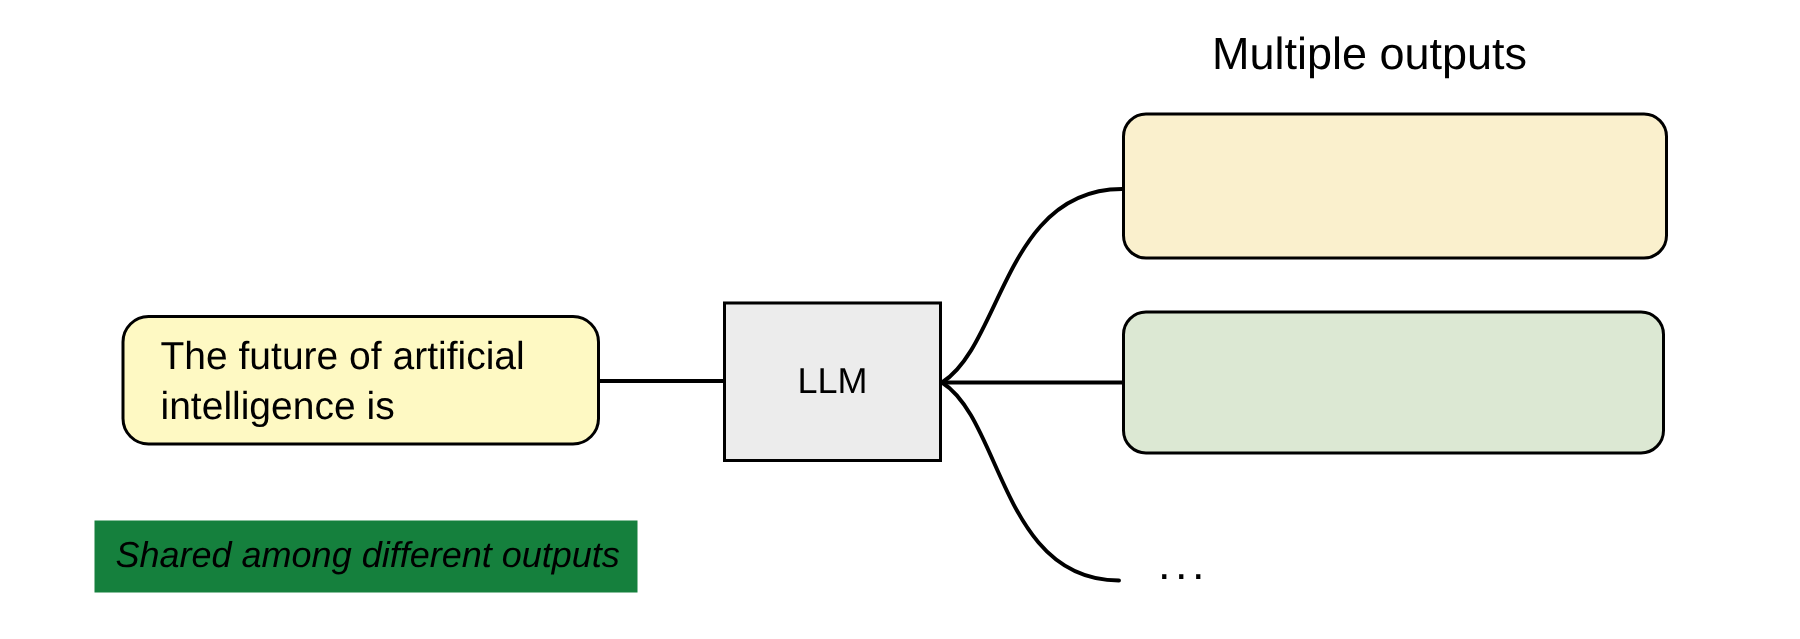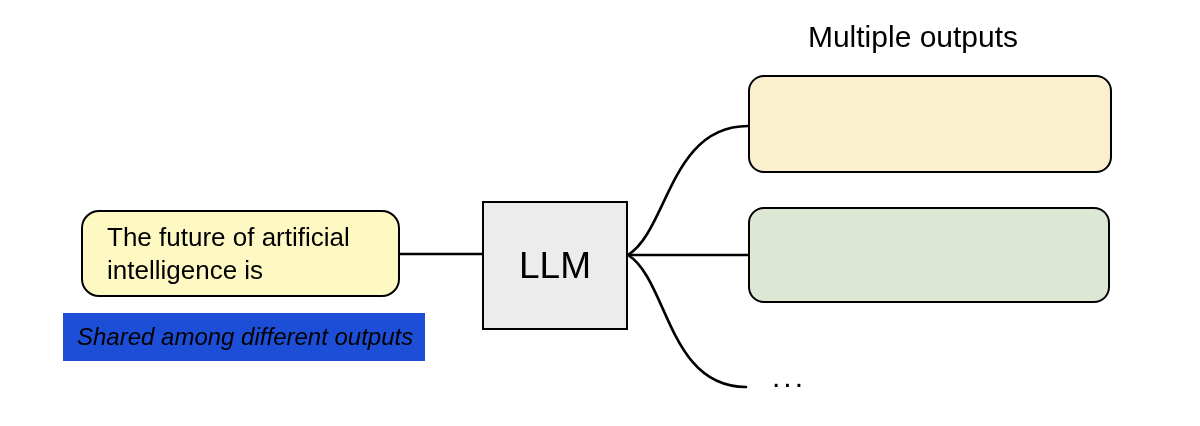--- a/index.html
+++ b/index.html
@@ -46,26 +46,26 @@
     width: 319px; height: 87px;
     border-radius: 18px;
     background: #e8ccd1;
     font-size: 26px;
     line-height: 33px;
     color: #000000;
     padding: 9px 10px 0 15px;
   }
   .llm-box {
     left: 482px; top: 201px;
-    width: 146px; height: 129px;
+    width: 146px; height: 107px;
     background: #ececec;
     display: flex;
     align-items: center;
     justify-content: center;
-    font-size: 37px;
+    font-size: 24px;
     color: #000000;
   }
   .output-box-yellow {
     left: 748px; top: 75px;
     width: 364px; height: 98px;
     border-radius: 16px;
     background: #faf0cd;
   }
   .output-box-green {
     left: 748px; top: 207px;
@@ -103,21 +103,21 @@
     <path d="M 628 255 C 668 230 670 126 748 126"></path>
     <path d="M 628 255 H 748"></path>
     <path d="M 628 255 C 668 280 668 387 746 387"></path>
   </svg>
 
 
   <div class="box prompt-box" style="background: #fef9c3; padding-left: 24px;">
     <span>The future of artificial intelligence is</span>
   </div>
 
-  <div class="note" style="background: #1d4ed8;">Shared among different outputs</div>
+  <div class="note" style="background: #15803d; margin-top: 34px;">Shared among different outputs</div>
 
   <div class="box llm-box" style="background: rgb(236, 236, 236);">
     <span>LLM</span>
   </div>
 
   <div class="label outputs-label">Multiple outputs</div>
 
   <div class="box output-box-yellow" style="background: rgb(250, 240, 205);"></div>
 
   <div class="box output-box-green" style="background: rgb(220, 232, 211);"></div>

